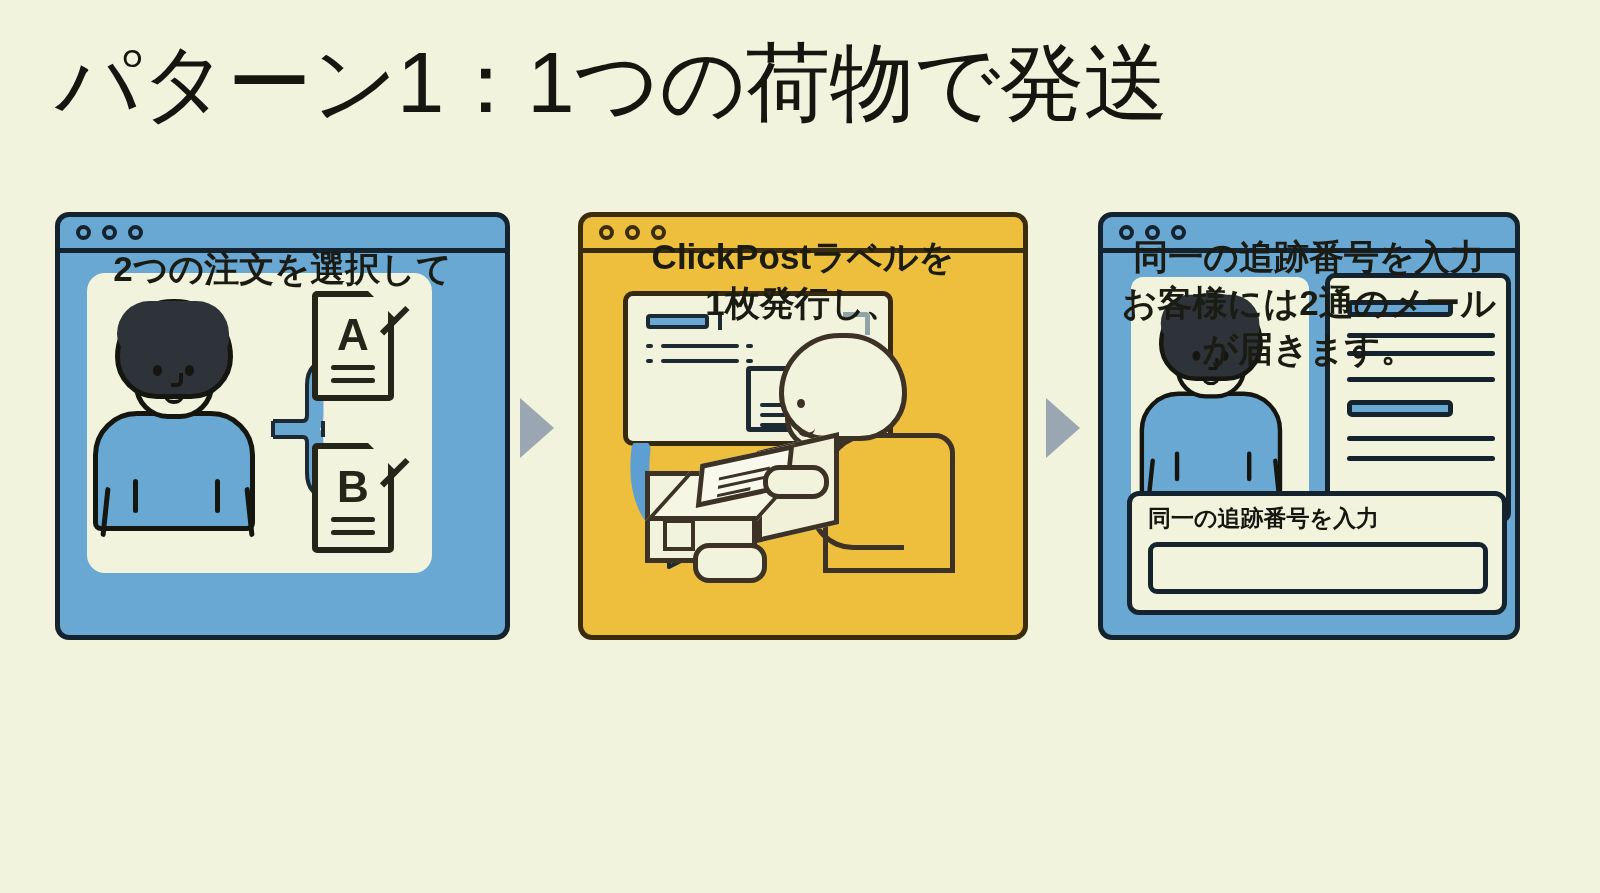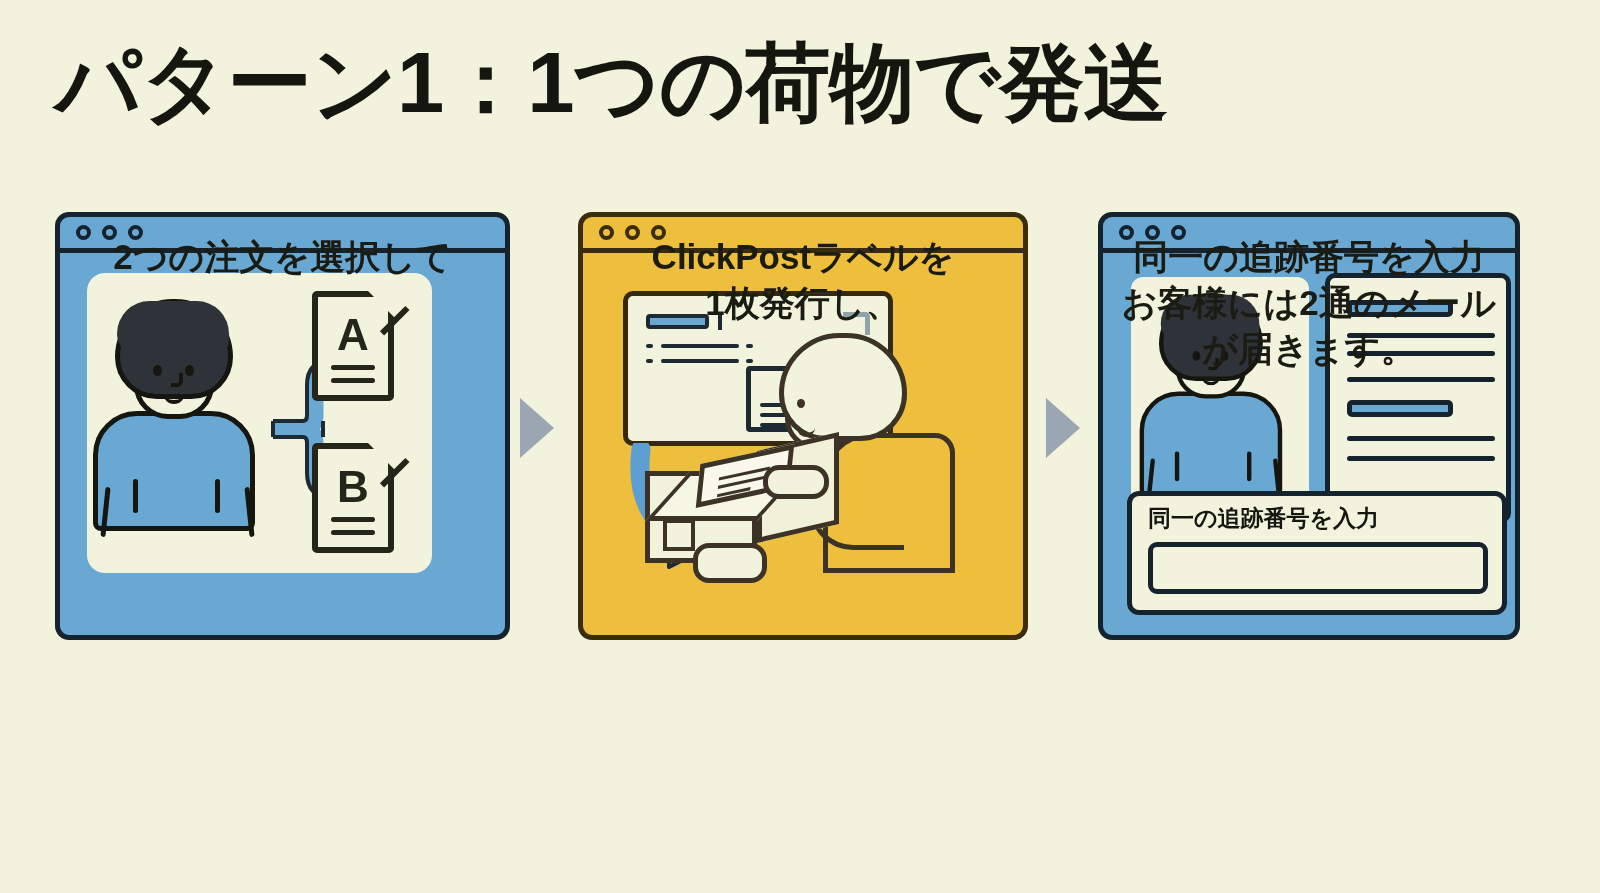--- a/index.html
+++ b/index.html
@@ -13,21 +13,21 @@
     font-family: "Liberation Sans", "DejaVu Sans", sans-serif;
     overflow: hidden;
     position: relative;
   }
 
   #page-title {
     position: absolute;
     left: 55px;
     top: 38px;
     font-size: 85px;
-    font-weight: bold;
+    font-weight: normal;
     color: #15160f;
     letter-spacing: -1px;
     line-height: 1.05;
     white-space: nowrap;
   }
 
   .panel {
     position: absolute;
     top: 212px;
   }
@@ -483,21 +483,21 @@
         <div class="doc" style="left:225px;top:170px;">
           <span class="fold"></span>
           <span class="letter">B</span>
           <span class="rule r1"></span>
           <span class="rule r2"></span>
         </div>
 
       </div>
     </div>
   </div>
-  <div class="caption" style="left:-5px;top:22px;width:465px;">
+  <div class="caption" style="left:-5px;top:34px;width:465px;">
     <div>2つの注文を選択して</div>
   </div>
 </div>
 
 <div class="sep-arrow" style="left:520px;top:398px;"></div>
 
 <div class="panel" id="panel-2" style="left:578px;">
   <div class="window amber" style="width:450px;height:428px;border-color:#3a2d0d;">
     <div class="titlebar amber">
       <span class="dot"></span>

